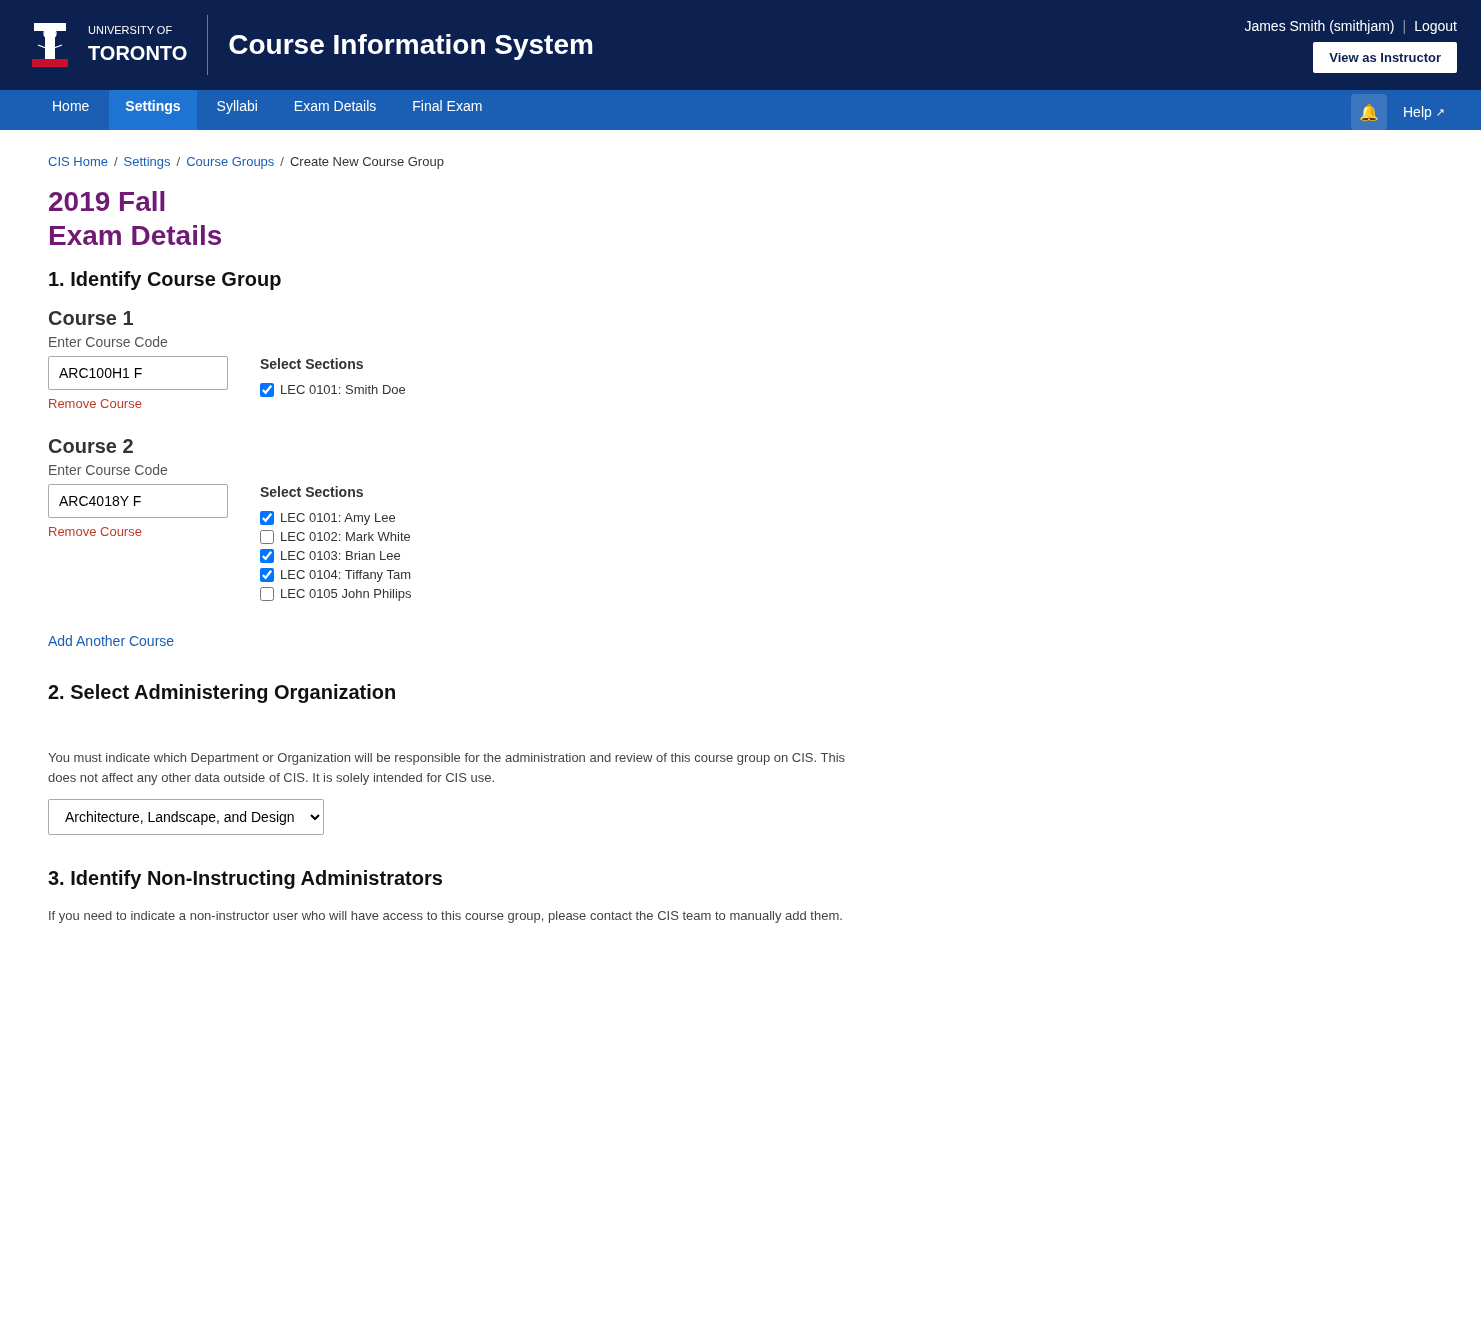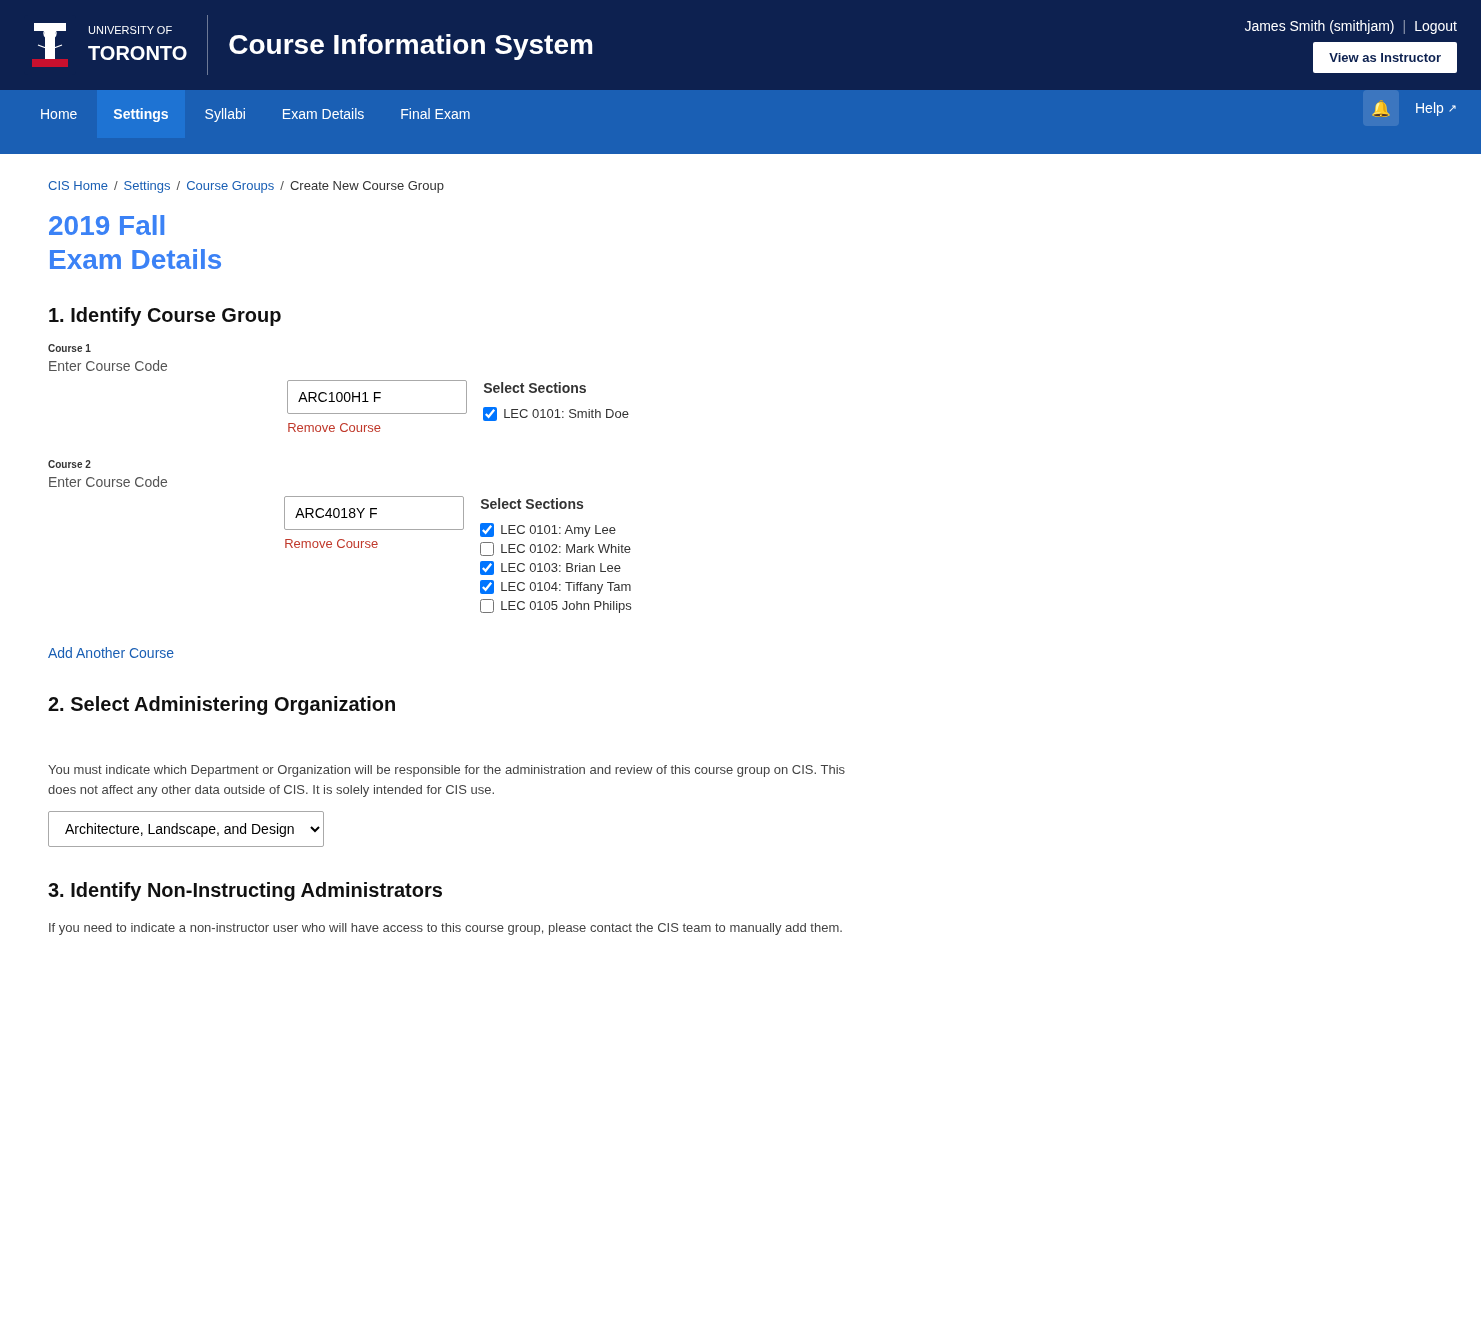--- a/index.html
+++ b/index.html
@@ -69,23 +69,23 @@
       font-size: 13px;
       font-weight: bold;
       cursor: pointer;
       border-radius: 2px;
     }
 
     
     .nav-bar {
       background-color: #1a5fb4;
       display: flex;
-      align-items: flex-start;
-      padding: 0 24px;
-      height: 64px;
+      align-items: flex-end;
+      padding: 0 36px;
+      height: 40px;
     }
     .nav-items {
       display: flex;
       align-items: center;
       gap: 4px;
       flex: 1;
     }
     .nav-item {
       color: white;
       text-decoration: none;
@@ -149,52 +149,51 @@
       color: #1a5fb4;
       text-decoration: none;
     }
     .breadcrumb .sep { color: #555; }
     .breadcrumb .current { color: #333; }
 
     
     .page-title {
       font-size: 28px;
       font-weight: bold;
-      color: #3b82f6;
+      color: #701a75;
       line-height: 1.2;
-      margin-bottom: 28px;
+      margin-bottom: 16px;
     }
 
     
     .section-heading {
       font-size: 20px;
       font-weight: bold;
       color: #111;
       margin-bottom: 16px;
     }
 
     
     .section {
       margin-bottom: 32px;
     }
     .course-label {
       font-weight: bold;
-      font-size: 10px;
+      font-size: 20px;
       margin-bottom: 4px;
     }
     .course-sublabel {
       font-size: 14px;
       color: #555;
       margin-bottom: 6px;
     }
     .course-row {
       display: flex;
       align-items: flex-start;
-      gap: 16px;
-      justify-content: center;
+      gap: 32px;
     }
     .course-input-col {
       display: flex;
       flex-direction: column;
       gap: 6px;
     }
     .course-input {
       width: 180px;
       padding: 8px 10px;
       border: 1px solid #aaa;

